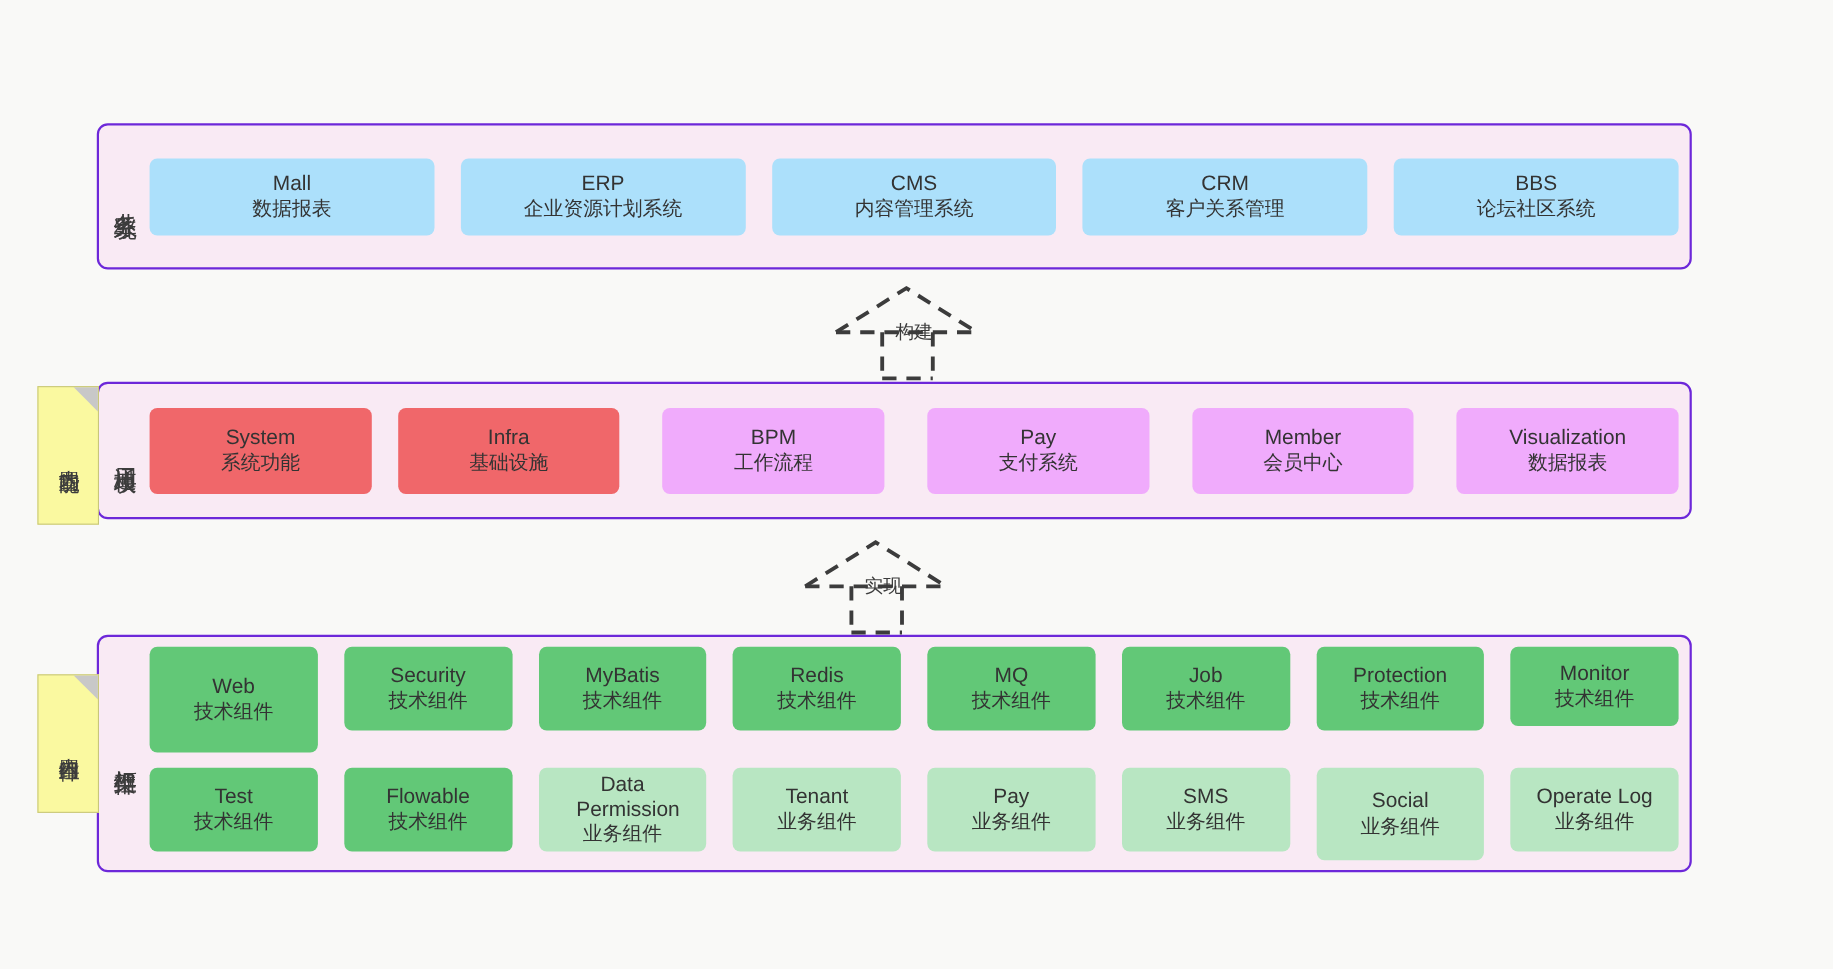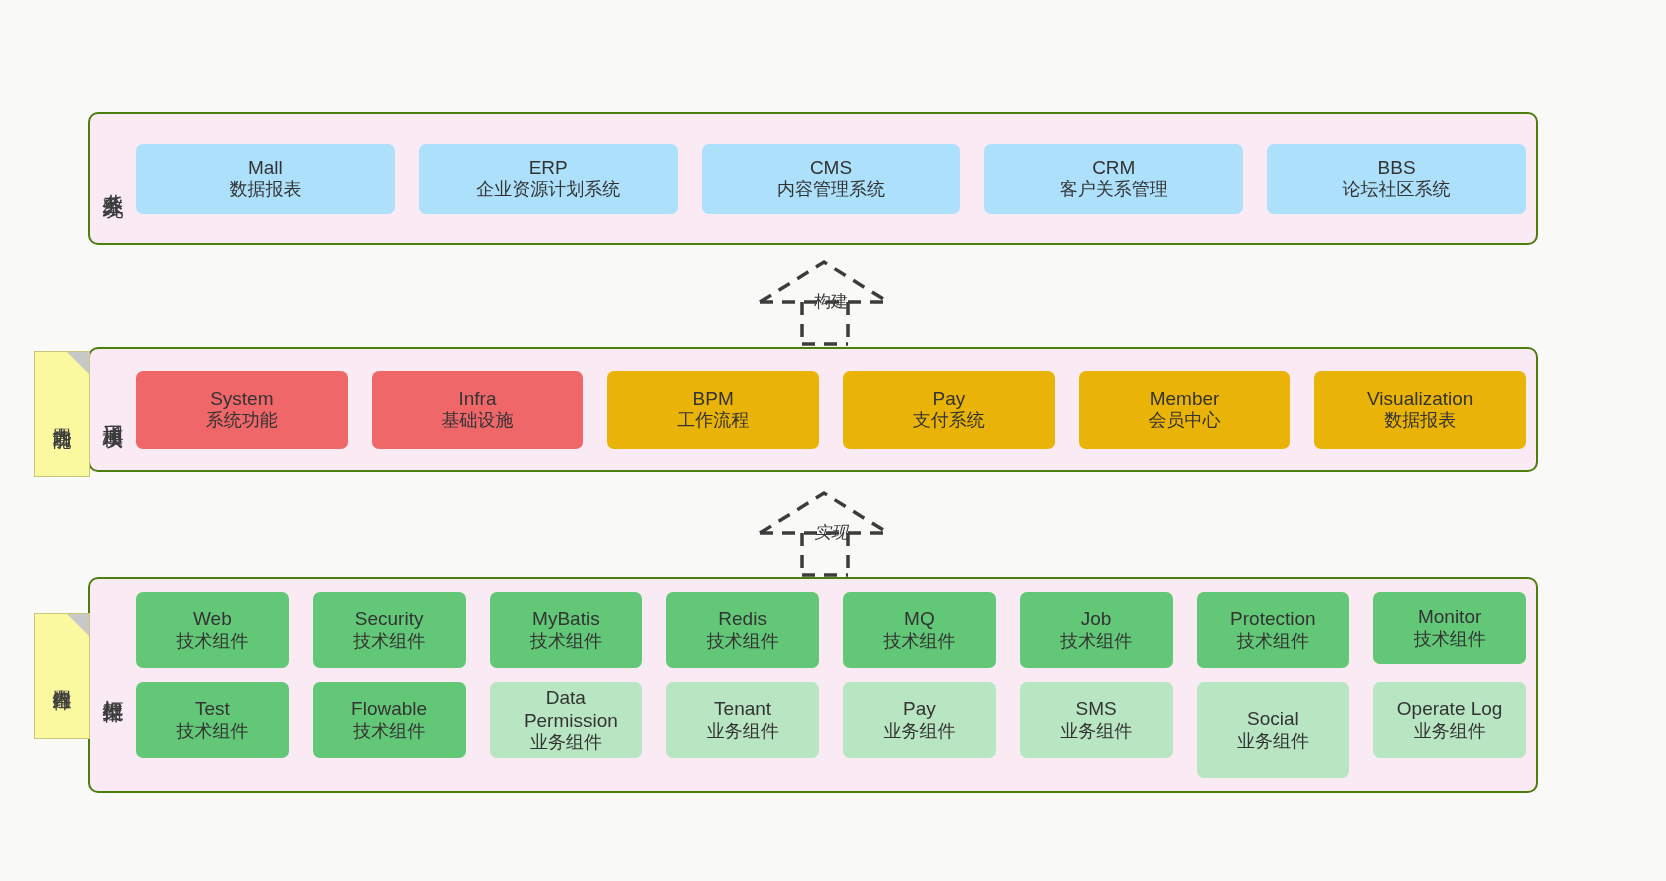--- a/index.html
+++ b/index.html
@@ -9,21 +9,21 @@
     font-family: "Liberation Sans", "DejaVu Sans", sans-serif;
     color: #333333;
     position: relative;
     overflow: hidden;
   }
 
   
   .layer {
     position: absolute;
     background: #f9eaf4;
-    border: 2px solid #4d7c0f;
+    border: 2px solid #6d28d9;
     border-radius: 10px;
     display: flex;
     align-items: stretch;
   }
 
   
   .layer-caption {
     writing-mode: vertical-rl;
     text-orientation: upright;
     display: flex;
@@ -67,21 +67,21 @@
     text-align: center;
     line-height: 1.22;
     padding: 4px 6px;
     min-width: 0;
   }
   .node .title { font-size: 19px; }
   .node .sub   { font-size: 18px; }
 
   .n-blue       { background: #ace0fb; }
   .n-red        { background: #f0676a; }
-  .n-pink       { background: #eab308; }
+  .n-pink       { background: #f0abfc; margin-left: 15px; }
   .n-green      { background: #62c877; }
   .n-lightgreen { background: #b8e6c2; }
 
   
   .note {
     position: absolute;
     background: #faf9a0;
     border: 1px solid #c8c77a;
     display: flex;
     align-items: center;
@@ -122,21 +122,21 @@
 
   
   #layer-business  { left: 88px;  top: 112px; width: 1450px; height: 133px; }
   #layer-common    { left: 88px;  top: 347px; width: 1450px; height: 125px; }
   #layer-framework { left: 88px;  top: 577px; width: 1450px; height: 216px; }
 
   #note-builtin-feature   { left: 34px; top: 351px; width: 56px; height: 126px; }
   #note-builtin-component { left: 34px; top: 613px; width: 56px; height: 126px; }
 
   #arrow-build   { left: 756px; top: 258px; width: 170px; height: 88px; }
-  #arrow-impl    { left: 756px; top: 489px; width: 170px; height: 88px; font-style: italic; }
+  #arrow-impl    { left: 728px; top: 489px; width: 170px; height: 88px; }
 </style>
 </head>
 <body>
 
 <div class="layer" id="layer-business">
   <div class="layer-caption">业务系统</div>
   <div class="layer-body">
     <div class="row">
       <div class="node n-blue" style="height:70px">
         <span class="title">Mall</span>
@@ -215,21 +215,21 @@
     <line x1="92" y1="44" x2="92" y2="86" stroke="#3c3c3c" stroke-width="3.5" stroke-dasharray="13,9"></line>
     <line x1="46" y1="86" x2="92" y2="86" stroke="#3c3c3c" stroke-width="3.5" stroke-dasharray="13,9"></line>
   </svg>
   <span class="arrow-label" style="left:58px; top:32px;">实现</span>
 </div>
 
 <div class="layer" id="layer-framework">
   <div class="layer-caption">框架组件</div>
   <div class="layer-body">
     <div class="row">
-      <div class="node n-green" style="height:76px">
+      <div class="node n-green" style="height:96px">
         <span class="title">Web</span>
         <span class="sub">技术组件</span>
       </div>
       <div class="node n-green" style="height:76px">
         <span class="title">Security</span>
         <span class="sub">技术组件</span>
       </div>
       <div class="node n-green" style="height:76px">
         <span class="title">MyBatis</span>
         <span class="sub">技术组件</span>
@@ -274,21 +274,21 @@
         <span class="sub">业务组件</span>
       </div>
       <div class="node n-lightgreen" style="height:76px">
         <span class="title">Pay</span>
         <span class="sub">业务组件</span>
       </div>
       <div class="node n-lightgreen" style="height:76px">
         <span class="title">SMS</span>
         <span class="sub">业务组件</span>
       </div>
-      <div class="node n-lightgreen" style="height:96px">
+      <div class="node n-lightgreen" style="height:84px">
         <span class="title">Social</span>
         <span class="sub">业务组件</span>
       </div>
       <div class="node n-lightgreen" style="height:76px">
         <span class="title">Operate Log</span>
         <span class="sub">业务组件</span>
       </div>
     </div>
   </div>
 </div>

